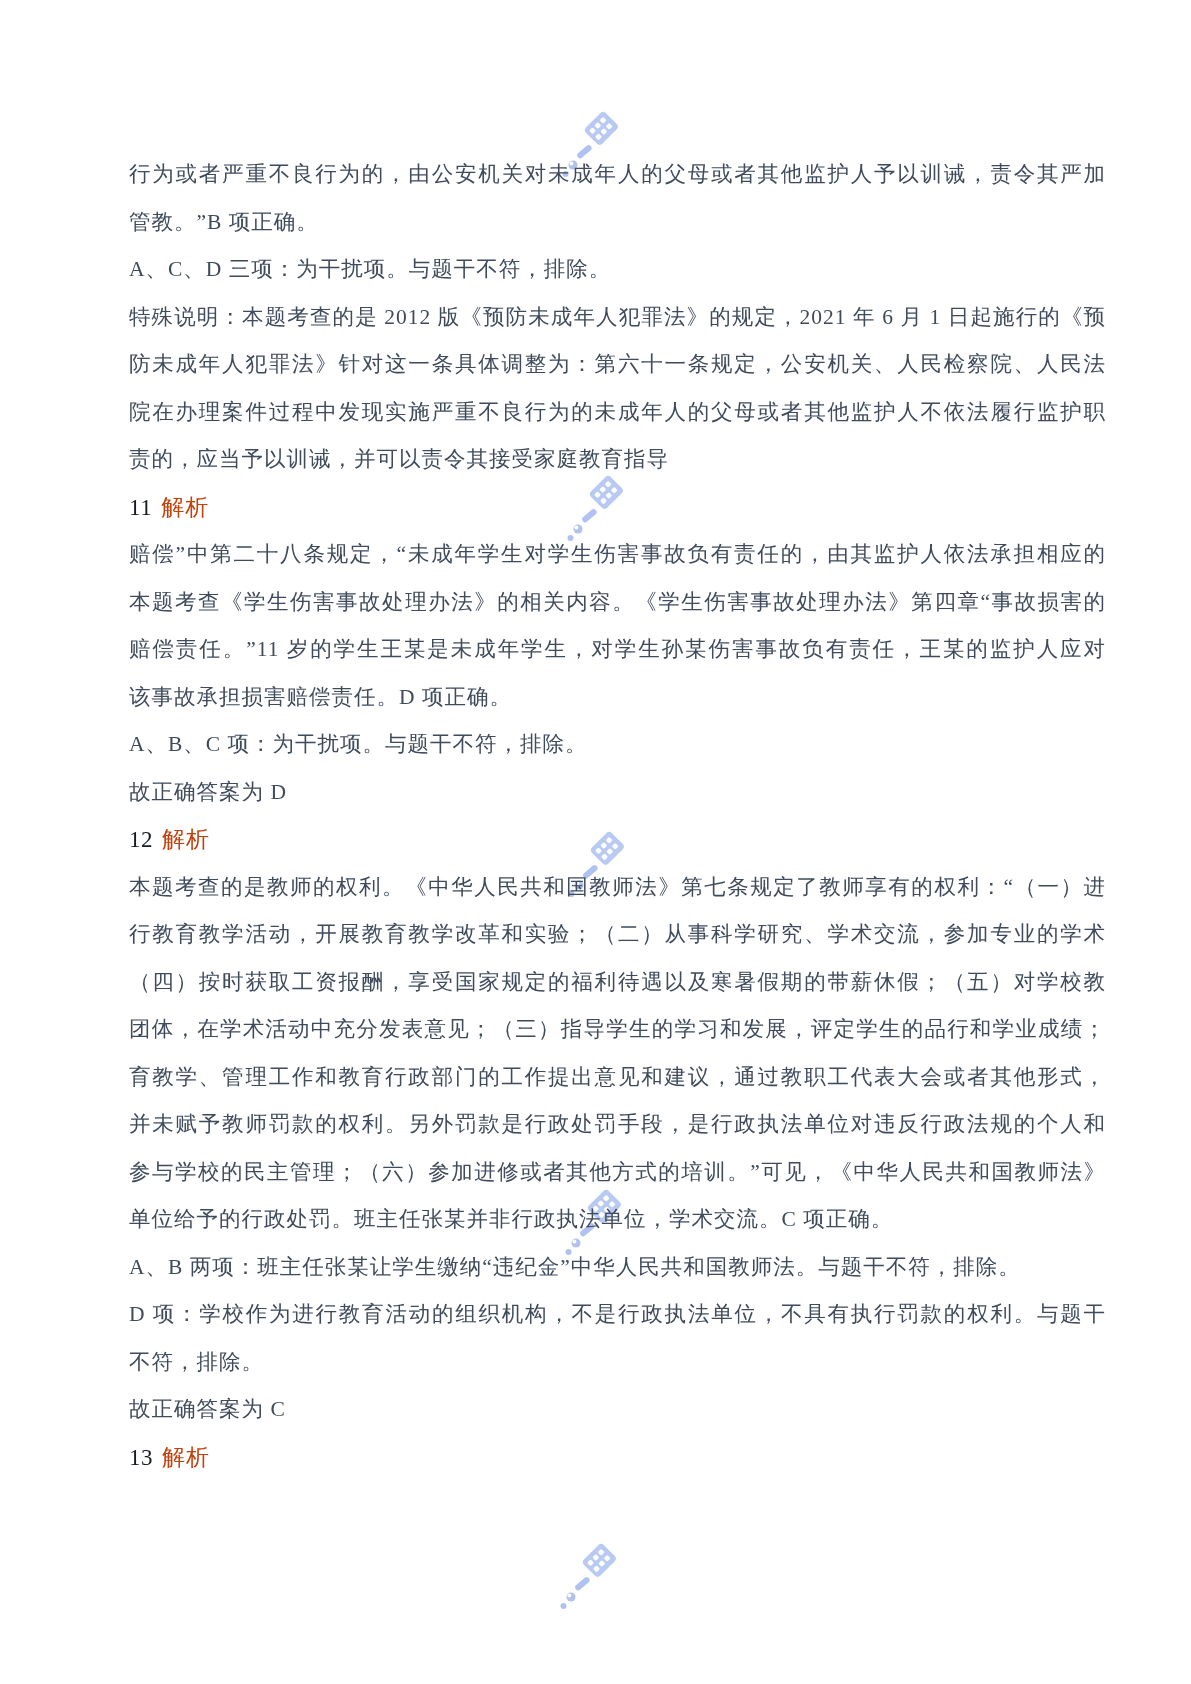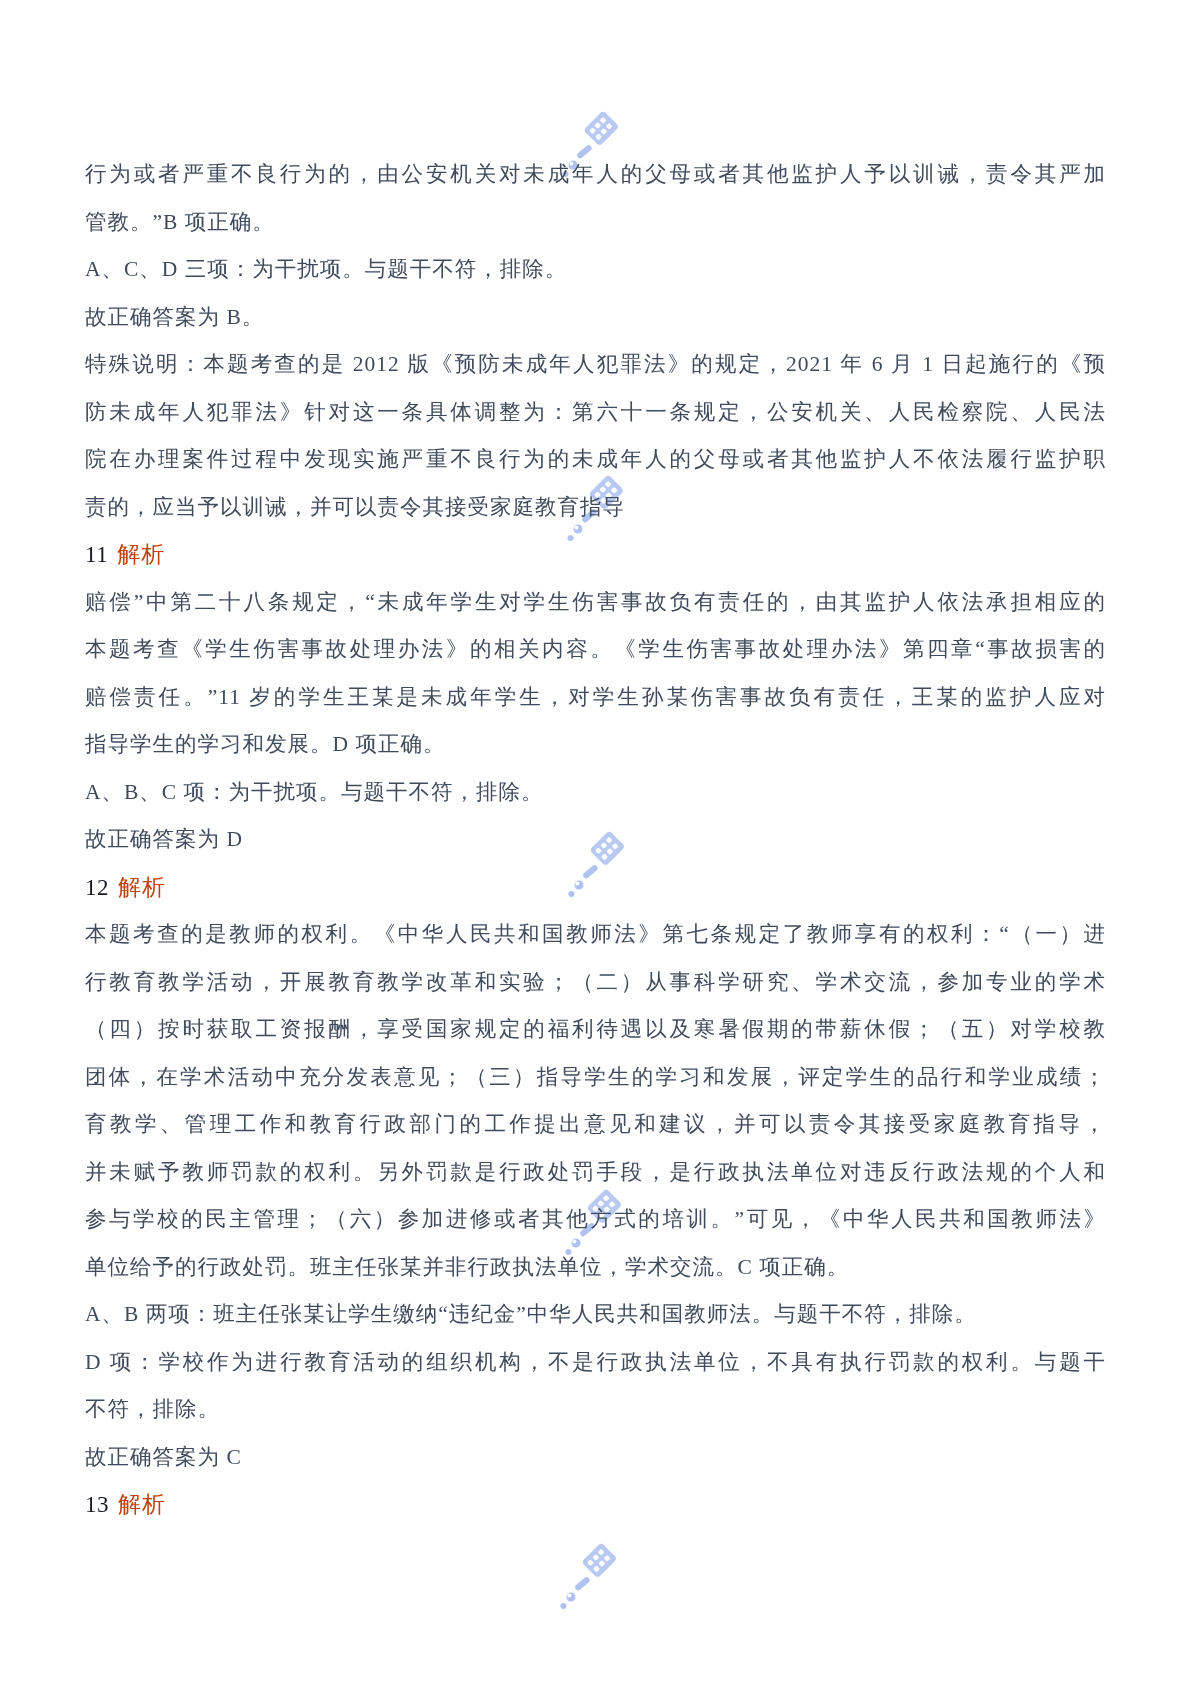--- a/index.html
+++ b/index.html
@@ -19,20 +19,21 @@
     z-index:2;
   }
   .row{
     height:47.5px;
     line-height:47.5px;
     font-size:21.5px;
     letter-spacing:1px;
     color:#3f4b5c;
     white-space:nowrap;
     text-align:left;
+    margin-left:44px;
   }
   .row.j{
     white-space:normal;
     text-align:justify;
     text-align-last:justify;
     text-justify:inter-character;
   }
   .row.header{
     font-size:23px;
   }
@@ -149,42 +150,41 @@
       <circle cx="13" cy="57" r="4.5" fill="#aabdef"></circle>
         <circle cx="11.4" cy="55.6" r="2" fill="#ffffff"></circle>
       <circle cx="5.5" cy="66" r="3" fill="#aabdef"></circle>
     </svg>
   </div>
 
   <div class="content">
     <div class="row j">行为或者严重不良行为的，由公安机关对未成年人的父母或者其他监护人予以训诫，责令其严加</div>
     <div class="row">管教。”B 项正确。</div>
     <div class="row">A、C、D 三项：为干扰项。与题干不符，排除。</div>
-    <div class="row">故正确答案为 B。</div>
     <div class="row j">特殊说明：本题考查的是 2012 版《预防未成年人犯罪法》的规定，2021 年 6 月 1 日起施行的《预</div>
     <div class="row j">防未成年人犯罪法》针对这一条具体调整为：第六十一条规定，公安机关、人民检察院、人民法</div>
     <div class="row j">院在办理案件过程中发现实施严重不良行为的未成年人的父母或者其他监护人不依法履行监护职</div>
     <div class="row">责的，应当予以训诫，并可以责令其接受家庭教育指导</div>
 
     <div class="row header"><span class="hnum">11</span><span class="hlabel">解析</span></div>
 
     <div class="row j">赔偿”中第二十八条规定，“未成年学生对学生伤害事故负有责任的，由其监护人依法承担相应的</div>
     <div class="row j">本题考查《学生伤害事故处理办法》的相关内容。《学生伤害事故处理办法》第四章“事故损害的</div>
     <div class="row j">赔偿责任。”11 岁的学生王某是未成年学生，对学生孙某伤害事故负有责任，王某的监护人应对</div>
-    <div class="row">指导学生的学习和发展。D 项正确。</div>
+    <div class="row">该事故承担损害赔偿责任。D 项正确。</div>
     <div class="row">A、B、C 项：为干扰项。与题干不符，排除。</div>
     <div class="row">故正确答案为 D</div>
 
     <div class="row header"><span class="hnum">12</span><span class="hlabel">解析</span></div>
 
     <div class="row j">本题考查的是教师的权利。《中华人民共和国教师法》第七条规定了教师享有的权利：“（一）进</div>
     <div class="row j">行教育教学活动，开展教育教学改革和实验；（二）从事科学研究、学术交流，参加专业的学术</div>
     <div class="row j">（四）按时获取工资报酬，享受国家规定的福利待遇以及寒暑假期的带薪休假；（五）对学校教</div>
     <div class="row j">团体，在学术活动中充分发表意见；（三）指导学生的学习和发展，评定学生的品行和学业成绩；</div>
-    <div class="row j">育教学、管理工作和教育行政部门的工作提出意见和建议，并可以责令其接受家庭教育指导，</div>
+    <div class="row j">育教学、管理工作和教育行政部门的工作提出意见和建议，通过教职工代表大会或者其他形式，</div>
     <div class="row j">并未赋予教师罚款的权利。另外罚款是行政处罚手段，是行政执法单位对违反行政法规的个人和</div>
     <div class="row j">参与学校的民主管理；（六）参加进修或者其他方式的培训。”可见，《中华人民共和国教师法》</div>
     <div class="row">单位给予的行政处罚。班主任张某并非行政执法单位，学术交流。C 项正确。</div>
     <div class="row">A、B 两项：班主任张某让学生缴纳“违纪金”中华人民共和国教师法。与题干不符，排除。</div>
     <div class="row j">D 项：学校作为进行教育活动的组织机构，不是行政执法单位，不具有执行罚款的权利。与题干</div>
     <div class="row">不符，排除。</div>
     <div class="row">故正确答案为 C</div>
 
     <div class="row header"><span class="hnum">13</span><span class="hlabel">解析</span></div>
   </div>

